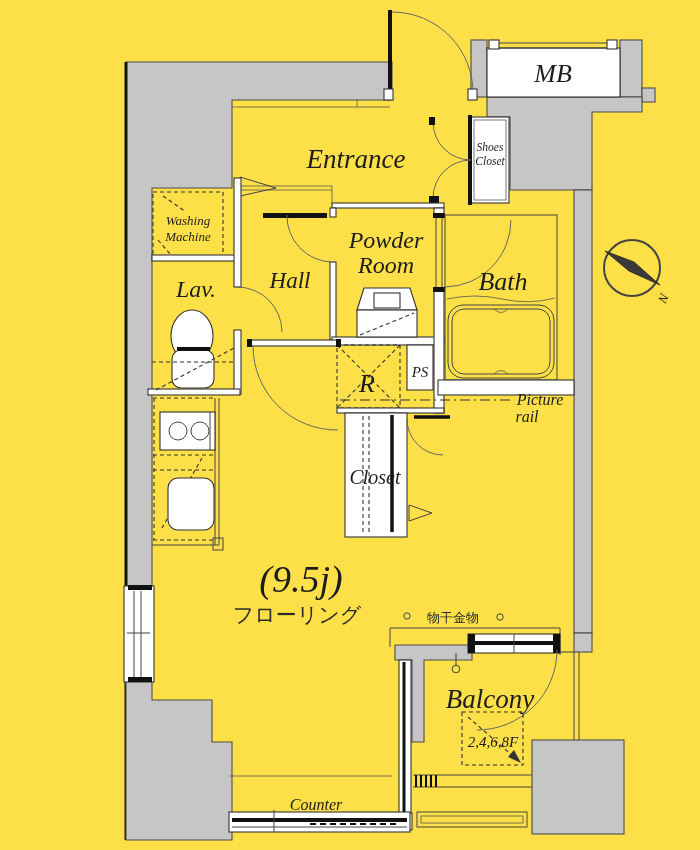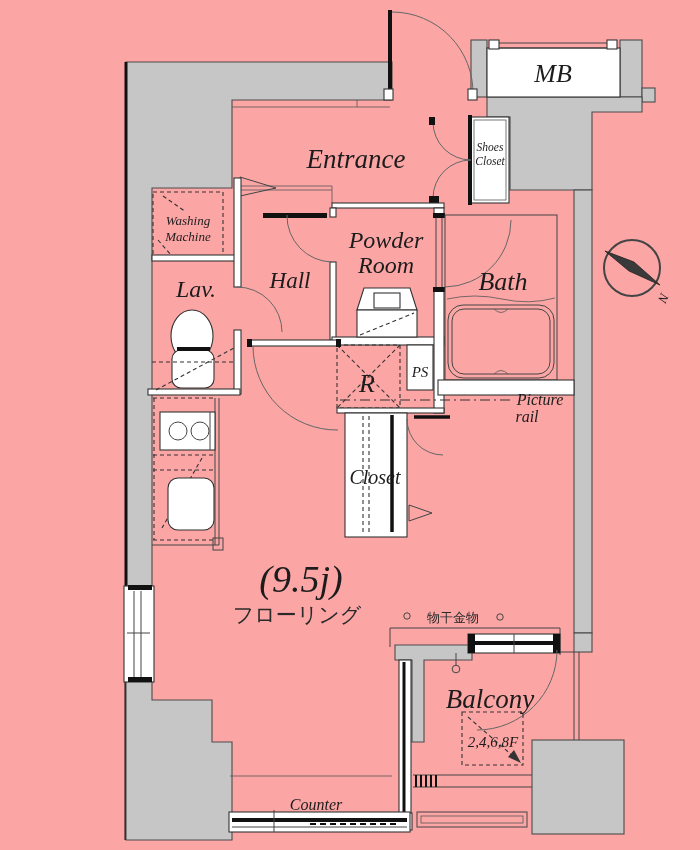--- a/index.html
+++ b/index.html
@@ -1,16 +1,16 @@
 <!DOCTYPE html>
 <html><head>
 <meta charset="utf-8">
 <style>
   html,body{margin:0;padding:0;background:#ffffff;}
-  .stage{width:700px;height:850px;position:relative;background:#fca5a5;overflow:hidden;}
+  .stage{width:700px;height:850px;position:relative;background:#fde047;overflow:hidden;}
   svg{display:block;}
   .lbl{font-family:"Liberation Serif",serif;font-style:italic;fill:#1c1c1c;}
   .jp{font-family:"DejaVu Sans",sans-serif;font-style:normal;fill:#2a2a2a;}
   .wallgray{fill:#c6c6c6;stroke:#4c4c4c;stroke-width:1.1;}
   .wwall{fill:#ffffff;stroke:#333;stroke-width:1.1;}
   .thin{stroke:#444;stroke-width:1;fill:none;}
   .thin2{stroke:#555;stroke-width:0.8;fill:none;}
   .blk{fill:#111;}
   .dash{stroke:#333;stroke-width:1.1;fill:none;stroke-dasharray:4 3;}
   .arc{stroke:#666;stroke-width:1;fill:none;}

